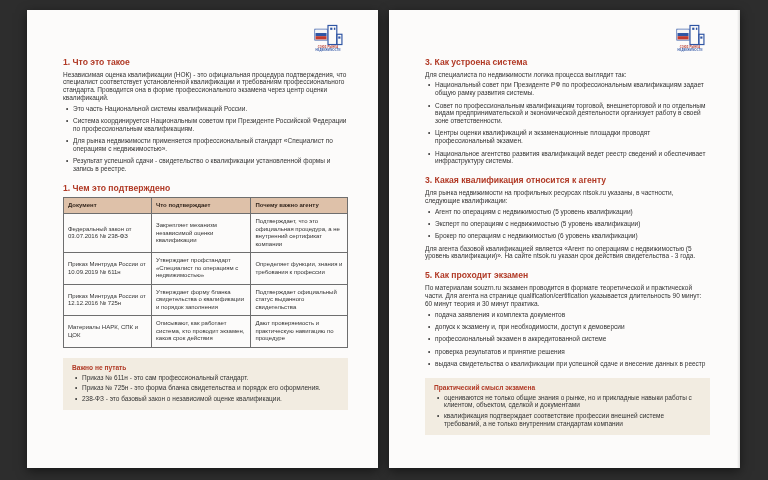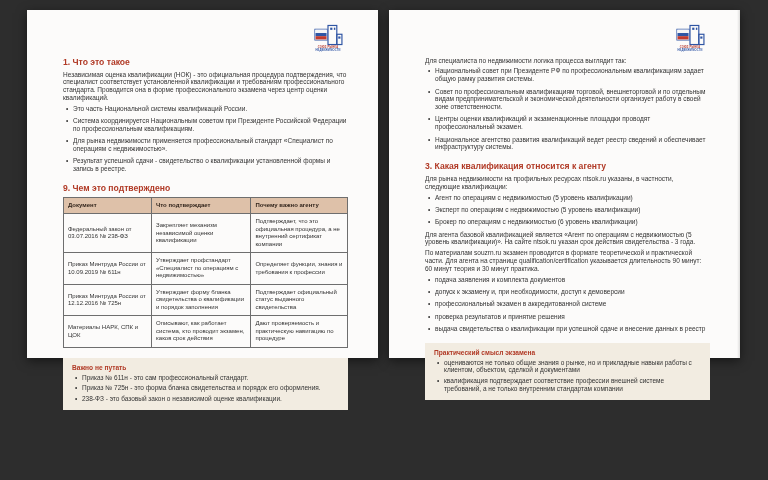--- a/index.html
+++ b/index.html
@@ -4,21 +4,21 @@
 <style>
   html,body{margin:0;padding:0;}
   body{
     width:768px;height:480px;
     background:#2d2d2d;
     overflow:hidden;
     font-family:"Liberation Sans", sans-serif;
     position:relative;
   }
   .page{
-    position:absolute;top:10px;width:351px;height:348px;
+    position:absolute;top:10px;width:351px;height:458px;
     background:#fcfbfa;
     box-shadow:0 3px 10px rgba(0,0,0,.5);
   }
   .page-left{left:27px;}
   .page-right{left:389px;}
   .page-right::after{
     content:"";position:absolute;top:0;right:0;width:3px;height:100%;
     background:linear-gradient(to left, rgba(0,0,0,.12), rgba(0,0,0,0));
   }
   .page-inner{padding:14px 30px 0 36px;}
@@ -85,21 +85,21 @@
 
     <div class="sec-title first">1. Что это такое</div>
     <p class="body-p">Независимая оценка квалификации (НОК) - это официальная процедура подтверждения, что специалист соответствует установленной квалификации и требованиям профессионального стандарта. Проводится она в форме профессионального экзамена через центр оценки квалификаций.</p>
     <ul class="bullets">
       <li>Это часть Национальной системы квалификаций России.</li>
       <li>Система координируется Национальным советом при Президенте Российской Федерации по профессиональным квалификациям.</li>
       <li>Для рынка недвижимости применяется профессиональный стандарт «Специалист по операциям с недвижимостью».</li>
       <li>Результат успешной сдачи - свидетельство о квалификации установленной формы и запись в реестре.</li>
     </ul>
 
-    <div class="sec-title">9. Чем это подтверждено</div>
+    <div class="sec-title">1. Чем это подтверждено</div>
     <table>
       <thead>
         <tr>
           <th class="c1">Документ</th>
           <th class="c2">Что подтверждает</th>
           <th class="c3">Почему важно агенту</th>
         </tr>
       </thead>
       <tbody>
         <tr>
@@ -155,37 +155,39 @@
         <rect x="3" y="8" width="15" height="4.3" fill="#f6f6f6"></rect>
         <rect x="3" y="12.3" width="15" height="4.3" fill="#2f55a4"></rect>
         <rect x="3" y="16.6" width="15" height="4.4" fill="#c23b2e"></rect>
       </svg>
       <div class="logo-text">
         <div class="l1">СОЮЗ РЫНКА</div>
         <div class="l2">НЕДВИЖИМОСТИ</div>
       </div>
     </div>
 
+    <div class="sec-title first">3. Как устроена система</div>
     <p class="body-p">Для специалиста по недвижимости логика процесса выглядит так:</p>
     <ul class="bullets">
       <li>Национальный совет при Президенте РФ по профессиональным квалификациям задает общую рамку развития системы.</li>
       <li>Совет по профессиональным квалификациям торговой, внешнеторговой и по отдельным видам предпринимательской и экономической деятельности организует работу в своей зоне ответственности.</li>
       <li>Центры оценки квалификаций и экзаменационные площадки проводят профессиональный экзамен.</li>
       <li>Национальное агентство развития квалификаций ведет реестр сведений и обеспечивает инфраструктуру системы.</li>
     </ul>
 
     <div class="sec-title">3. Какая квалификация относится к агенту</div>
     <p class="body-p">Для рынка недвижимости на профильных ресурсах ntsok.ru указаны, в частности, следующие квалификации:</p>
     <ul class="bullets">
       <li>Агент по операциям с недвижимостью (5 уровень квалификации)</li>
       <li>Эксперт по операциям с недвижимостью (5 уровень квалификации)</li>
       <li>Брокер по операциям с недвижимостью (6 уровень квалификации)</li>
     </ul>
     <p class="body-p" style="margin-top:3px">Для агента базовой квалификацией является «Агент по операциям с недвижимостью (5 уровень квалификации)». На сайте ntsok.ru указан срок действия свидетельства - 3 года.</p>
 
+    <div class="sec-title">5. Как проходит экзамен</div>
     <p class="body-p">По материалам souzrn.ru экзамен проводится в формате теоретической и практической части. Для агента на странице qualification/certification указывается длительность 90 минут: 60 минут теория и 30 минут практика.</p>
     <ul class="bullets">
       <li>подача заявления и комплекта документов</li>
       <li>допуск к экзамену и, при необходимости, доступ к демоверсии</li>
       <li>профессиональный экзамен в аккредитованной системе</li>
       <li>проверка результатов и принятие решения</li>
       <li>выдача свидетельства о квалификации при успешной сдаче и внесение данных в реестр</li>
     </ul>
 
     <div class="note">

